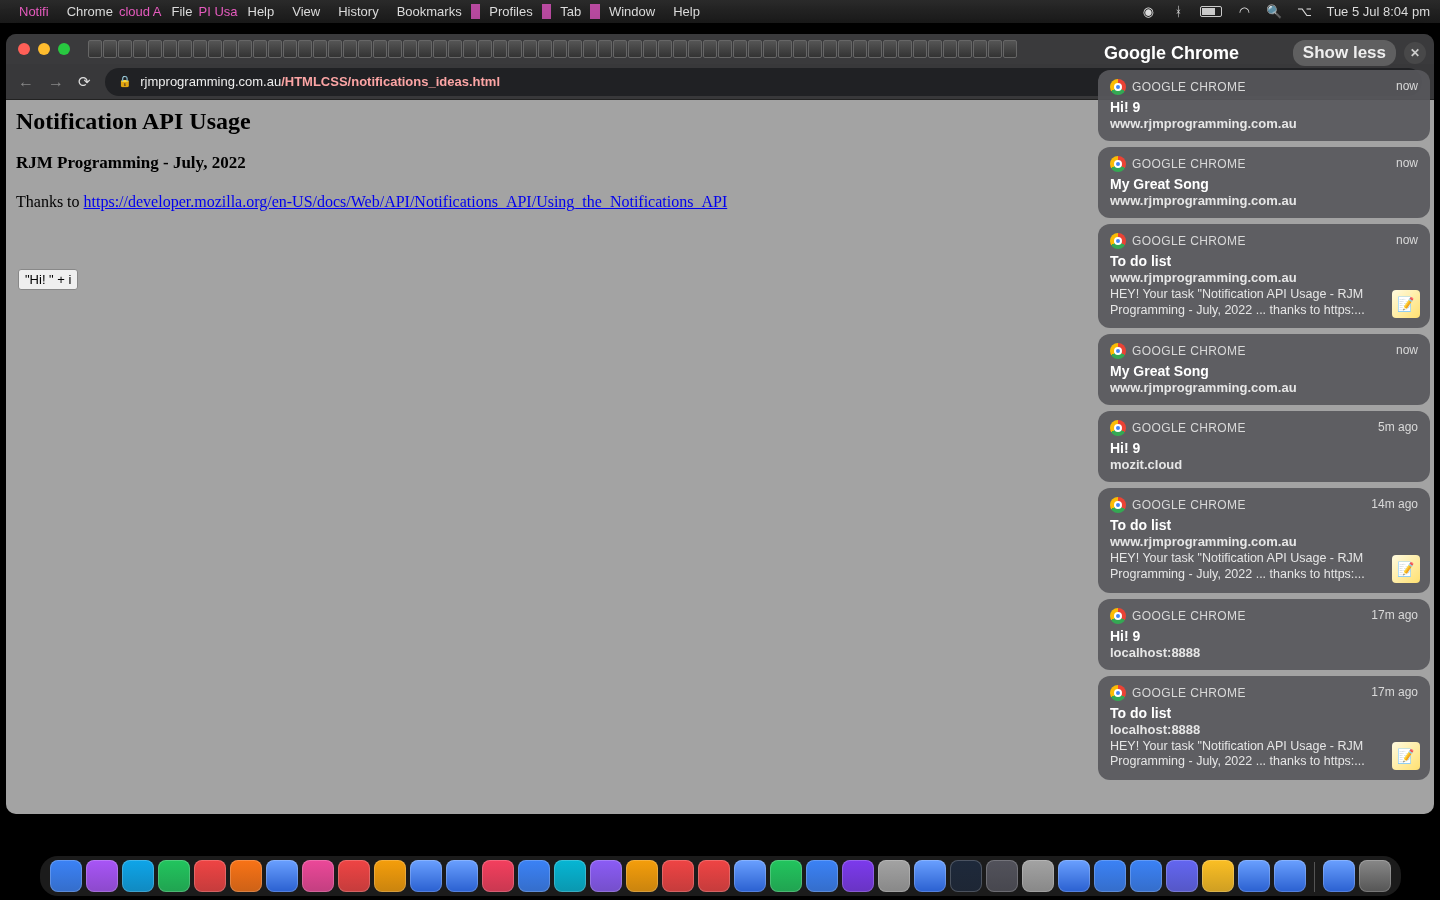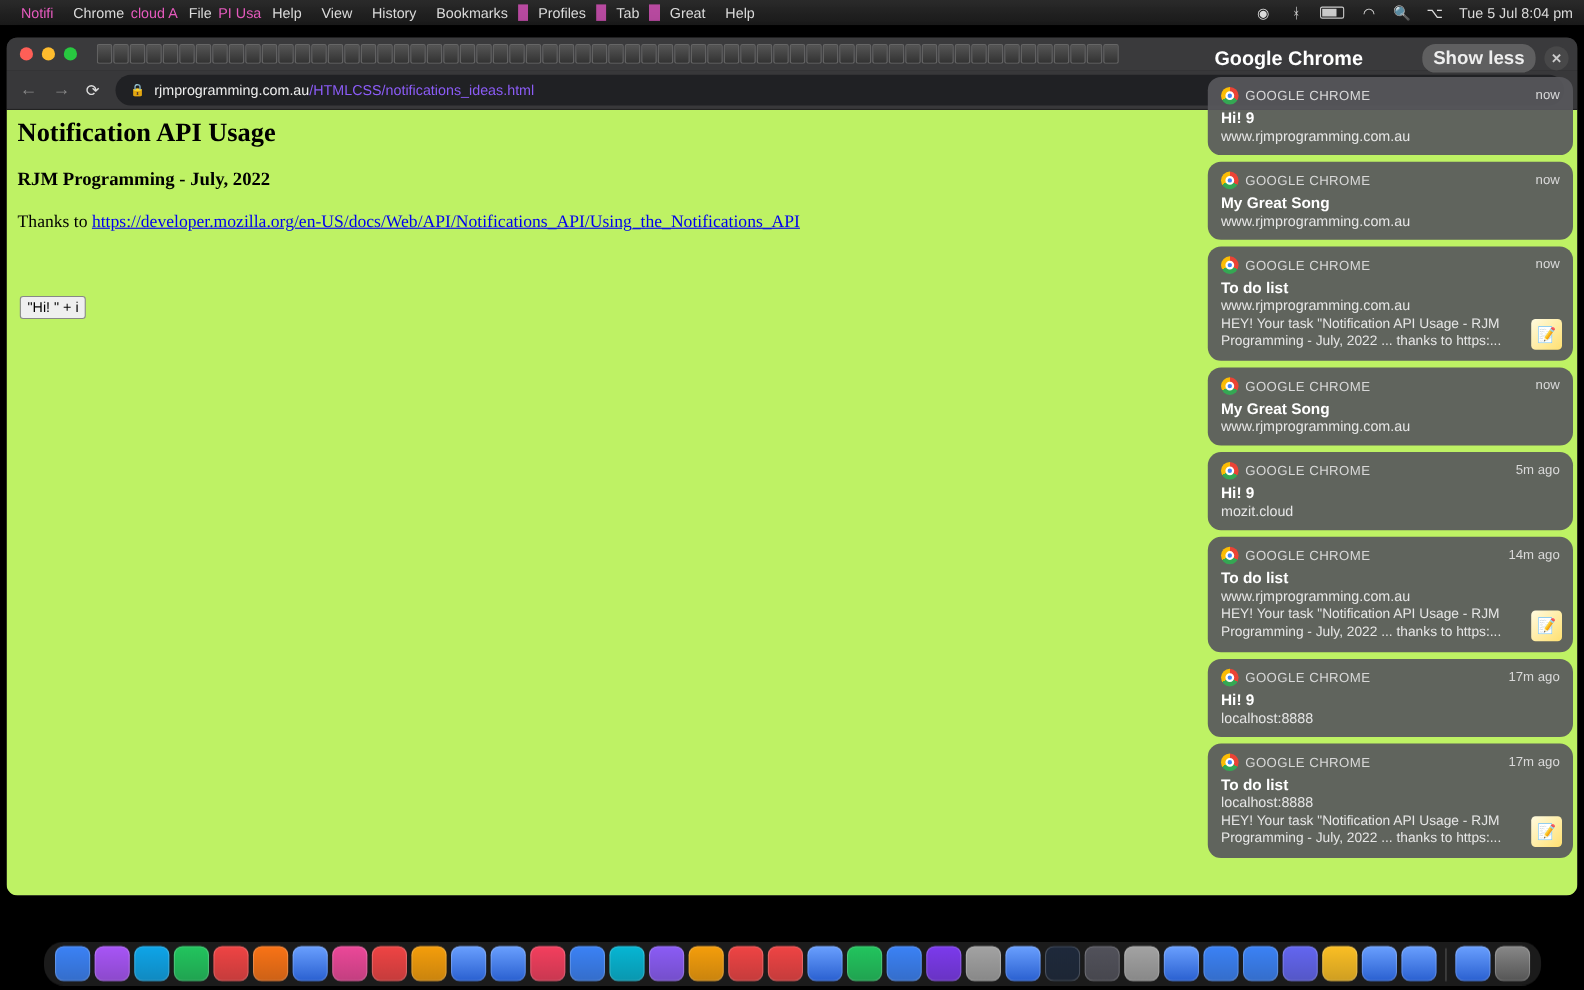--- a/index.html
+++ b/index.html
@@ -94,24 +94,24 @@
     height: 28px;
     display: flex;
     align-items: center;
     padding: 0 14px;
     color: #bbb;
     font-size: 13px;
     gap: 8px;
   }
   .lock { font-size: 11px; }
   .url-host { color: #eee; }
-  .url-path { color: #8b5cf6; }
+  .url-path { color: #fca5a5; font-weight: bold; }
 
   .page {
-    background: #bef264;
+    background: #a3a3a3;
     flex: 1;
     padding: 8px 10px;
     font-family: "Times New Roman", serif;
     color: #000;
   }
   .page h1 { font-size: 24px; font-weight: bold; margin-bottom: 18px; }
   .page h3 { font-size: 17px; font-weight: bold; margin-bottom: 20px; }
   .page p { font-size: 16px; margin-bottom: 18px; }
   .page a { color: #0000ee; text-decoration: underline; }
   .page button {
@@ -177,21 +177,21 @@
     border-radius:50%;
     width:16px;height:16px;
     position:relative;
   }
   .chrome-dot::after{
     content:"";position:absolute;inset:4px;background:#4285f4;border-radius:50%;border:2px solid #fff;
   }
   .notif-app { color: #d9d9d9; font-size: 12px; letter-spacing: 0.4px; }
   .notif-time { position: absolute; top: 9px; right: 12px; font-size: 12px; color: #d9d9d9; }
   .notif-title { font-weight: 600; margin-top: 4px; font-size: 14px; color: #fff;}
-  .notif-site { font-size: 13px; color: #e6e6e6; margin-top:1px;}
+  .notif-site { font-size: 13px; color: #e6e6e6; margin-top:1px;font-weight:bold;}
   .notif-body { font-size: 12.5px; color: #e6e6e6; margin-top: 2px; line-height: 1.25; padding-right: 34px;}
   .notif-thumb {
     position: absolute;
     right: 10px;
     bottom: 10px;
     width: 28px;
     height: 28px;
     background: linear-gradient(135deg,#fffbe0,#ffe070);
     border-radius: 4px;
     display:flex;align-items:center;justify-content:center;
@@ -237,21 +237,21 @@
     <span class="mitem pink-text" style="margin-left:-12px;margin-right:-8px;">PI Usa</span>
     <span class="mitem">Help</span>
     <span class="mitem">View</span>
     <span class="mitem">History</span>
     <span class="mitem">Bookmarks</span>
     <span class="mitem bg-pink" style="padding:0 3px;">&nbsp;</span>
     <span class="mitem">Profiles</span>
     <span class="mitem bg-pink" style="padding:0 3px;">&nbsp;</span>
     <span class="mitem">Tab</span>
     <span class="mitem bg-pink" style="padding:0 3px;">&nbsp;</span>
-    <span class="mitem">Great</span>
+    <span class="mitem">Window</span>
     <span class="mitem">Help</span>
   </div>
   <div class="menubar-right">
     <span class="status-icon">◉</span>
     <span class="status-icon">ᚼ</span>
     <span class="status-icon" style="border:1px solid #ccc;width:22px;height:11px;border-radius:2px;position:relative;">
         <span style="position:absolute;inset:1px 6px 1px 1px;background:#ccc;"></span>
       </span>
     <span class="status-icon">◠</span>
     <span class="status-icon">🔍</span>

